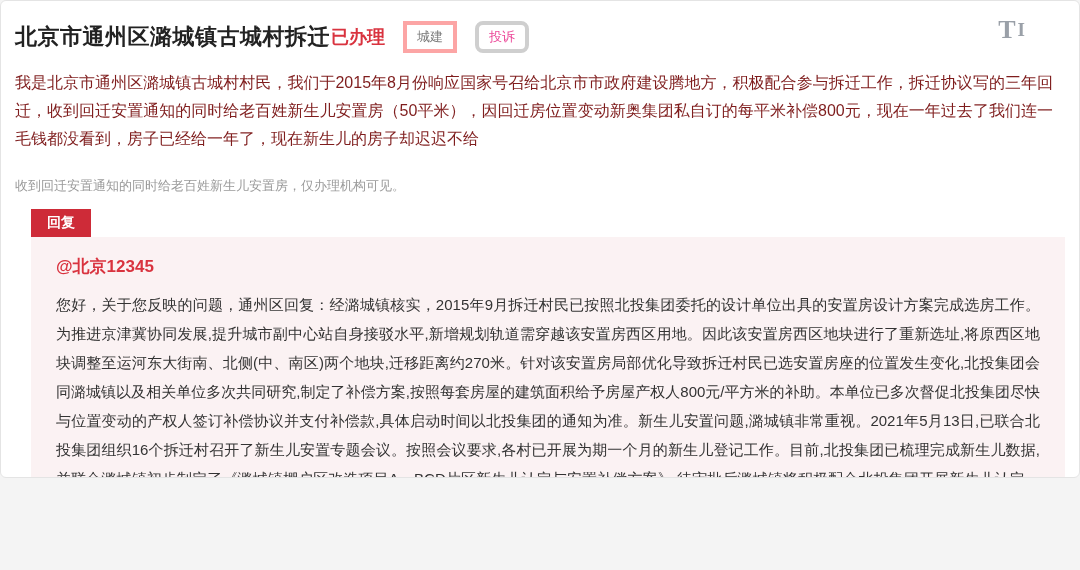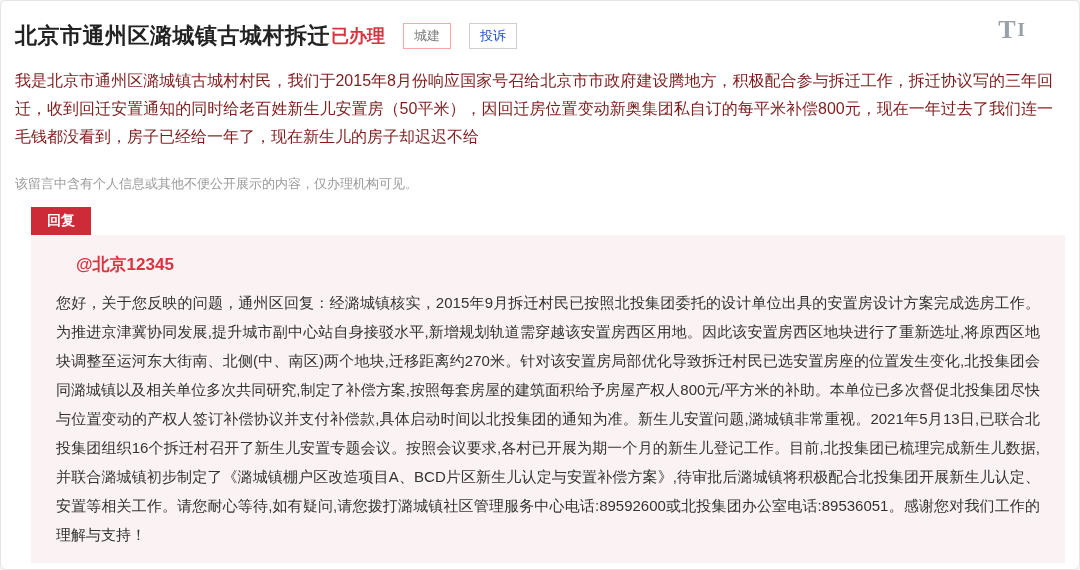--- a/index.html
+++ b/index.html
@@ -3,49 +3,49 @@
 <meta charset="utf-8">
 <style>
   * { margin: 0; padding: 0; box-sizing: border-box; }
   html, body { width: 1080px; height: 570px; }
   body {
     background: #f4f4f4;
     font-family: "Liberation Sans", "DejaVu Sans", sans-serif;
   }
   .page-card {
     position: relative;
-    width: 1080px; height: 570px;
+    width: 1080px; height: 478px;
     background: #ffffff;
     border: 1px solid #e4e4e4;
     border-radius: 6px;
     overflow: hidden;
   }
   
   .header-row {
     display: flex; align-items: center;
     padding: 20px 16px 0 14px;
   }
   .page-title {
     font-size: 22px; font-weight: bold; color: #222;
     letter-spacing: 0.5px;
   }
   .status-label {
     font-size: 18px; font-weight: bold; color: #d9333f;
     margin-left: 1px;
   }
   .tag {
     display: inline-block;
-    border: 1px solid #fca5a5;
+    border: 4px solid #fca5a5;
     color: #7a7a7a;
     font-size: 13px;
     padding: 3px 10px;
     margin-left: 18px;
     background: #fff;
   }
-  .tag:last-child { border-color: #cfcfcf; color: #1d4ed8; }
+  .tag:last-child { border-color: #cfcfcf; color: #ec4899; border-radius: 8px; }
   .corner-icon {
     position: absolute; top: 14px; right: 54px;
     color: #9aa0a8; user-select: none;
   }
   .corner-icon .t-glyph {
     font-family: "Liberation Serif", "DejaVu Serif", serif;
     font-size: 26px; font-weight: bold;
   }
   .corner-icon .ibeam-glyph {
     font-family: "Liberation Serif", "DejaVu Serif", serif;
@@ -81,21 +81,20 @@
     vertical-align: bottom;
   }
   .reply-card {
     background: #fbf2f3;
     padding: 16px 25px 14px 25px;
     min-height: 296px;
   }
   .responder {
     font-size: 17px; font-weight: bold; color: #d9333f;
     margin-top: 2px;
-    margin-left: 20px;
   }
   .reply-body {
     margin-top: 12px;
     font-size: 15px; color: #333;
     line-height: 29px;
     text-align: justify;
   }
 </style>
 </head>
 <body>
@@ -109,21 +108,21 @@
     <span class="tag">投诉</span>
   </div>
 
   <div class="corner-icon">
     <span class="t-glyph">T</span><span class="ibeam-glyph">I</span>
   </div>
 
 
   <div class="complaint-text">我是北京市通州区潞城镇古城村村民，我们于2015年8月份响应国家号召给北京市市政府建设腾地方，积极配合参与拆迁工作，拆迁协议写的三年回迁，收到回迁安置通知的同时给老百姓新生儿安置房（50平米），因回迁房位置变动新奥集团私自订的每平米补偿800元，现在一年过去了我们连一毛钱都没看到，房子已经给一年了，现在新生儿的房子却迟迟不给</div>
 
-  <div class="privacy-note">该留言中含有个人信息或其他不便公开展示的内容，仅办理机构可见。</div>
+  <div class="privacy-note">收到回迁安置通知的同时给老百姓新生儿安置房，仅办理机构可见。</div>
 
   <div class="reply-wrap">
     <div class="reply-tab">回复</div>
     <div class="reply-card">
       <div class="responder">@北京12345</div>
       <div class="reply-body">您好，关于您反映的问题，通州区回复：经潞城镇核实，2015年9月拆迁村民已按照北投集团委托的设计单位出具的安置房设计方案完成选房工作。为推进京津冀协同发展,提升城市副中心站自身接驳水平,新增规划轨道需穿越该安置房西区用地。因此该安置房西区地块进行了重新选址,将原西区地块调整至运河东大街南、北侧(中、南区)两个地块,迁移距离约270米。针对该安置房局部优化导致拆迁村民已选安置房座的位置发生变化,北投集团会同潞城镇以及相关单位多次共同研究,制定了补偿方案,按照每套房屋的建筑面积给予房屋产权人800元/平方米的补助。本单位已多次督促北投集团尽快与位置变动的产权人签订补偿协议并支付补偿款,具体启动时间以北投集团的通知为准。新生儿安置问题,潞城镇非常重视。2021年5月13日,已联合北投集团组织16个拆迁村召开了新生儿安置专题会议。按照会议要求,各村已开展为期一个月的新生儿登记工作。目前,北投集团已梳理完成新生儿数据,并联合潞城镇初步制定了《潞城镇棚户区改造项目A、BCD片区新生儿认定与安置补偿方案》,待审批后潞城镇将积极配合北投集团开展新生儿认定、安置等相关工作。请您耐心等待,如有疑问,请您拨打潞城镇社区管理服务中心电话:89592600或北投集团办公室电话:89536051。感谢您对我们工作的理解与支持！</div>
 
     </div>
   </div>
 

